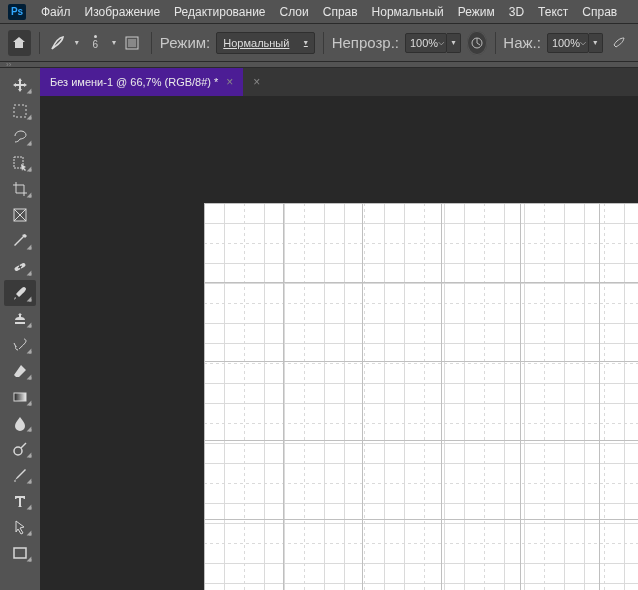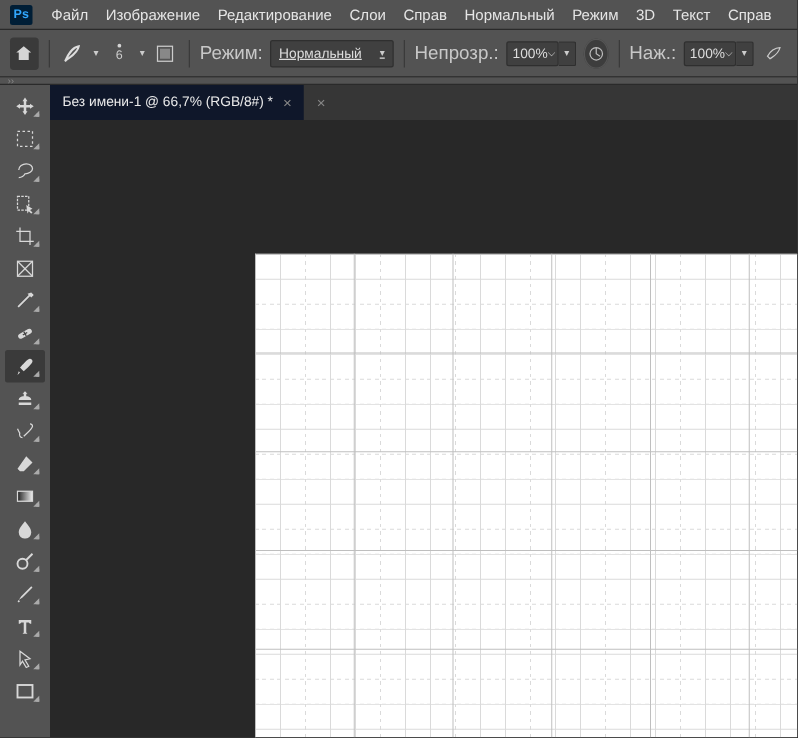--- a/index.html
+++ b/index.html
@@ -22,21 +22,21 @@
   .round-btn { width:24px; height:24px; border-radius:50%; background:#3d3d3d; display:flex; align-items:center; justify-content:center; cursor:pointer; box-shadow:inset 0 0 0 1px #555;}
   .stripe { height:6px; background:#535353; border-bottom:1px solid #2a2a2a; display:flex; align-items:center; padding-left:6px; color:#888; font-size:8px;}
   .main-row { display:flex; height:522px; }
   .tool-col { width:40px; background:#535353; display:flex; flex-direction:column; align-items:center; padding-top:4px; gap:0; }
   .tool { width:32px; height:26px; display:flex; align-items:center; justify-content:center; color:#d8d8d8; cursor:pointer; border-radius:2px; position:relative;}
   .tool.active { background:#3a3a3a; }
   .tool.mark::after { content:""; position:absolute; right:3px; bottom:3px; border-left:4px solid transparent; border-top:4px solid transparent; border-right:4px solid #aaa; border-bottom:4px solid #aaa; width:0; height:0; transform:scale(0.6);}
   .content { flex:1; background:#535353; display:flex; flex-direction:column; }
   .tab-strip { height:28px; background:#363636; display:flex; align-items:flex-end; }
   .tab { height:28px; display:flex; align-items:center; padding:0 10px; font-size:11px; color:#aaa; gap:8px; cursor:pointer;}
-  .tab.active { background:#0f172a; color:#eaeaea;align-items:center; }
+  .tab.active { background:#4c1d95; color:#eaeaea;align-items:center; }
   .tab-close { color:#888; font-size:12px; cursor:pointer;}
   .canvas-wrap { flex:1; background:#282828; overflow:hidden; position:relative; }
   .canvas { position:absolute; left:164px; top:107px; right:0; bottom:0; background:#fff; }
   .grid-major { position:absolute; inset:0;
      background-image:
        linear-gradient(to right, #bfbfbf 0, #bfbfbf 1px, transparent 1px),
        linear-gradient(to bottom, #bfbfbf 0, #bfbfbf 1px, transparent 1px);
      background-size:79px 79px;
   }
   .grid-minor { position:absolute; inset:0;

